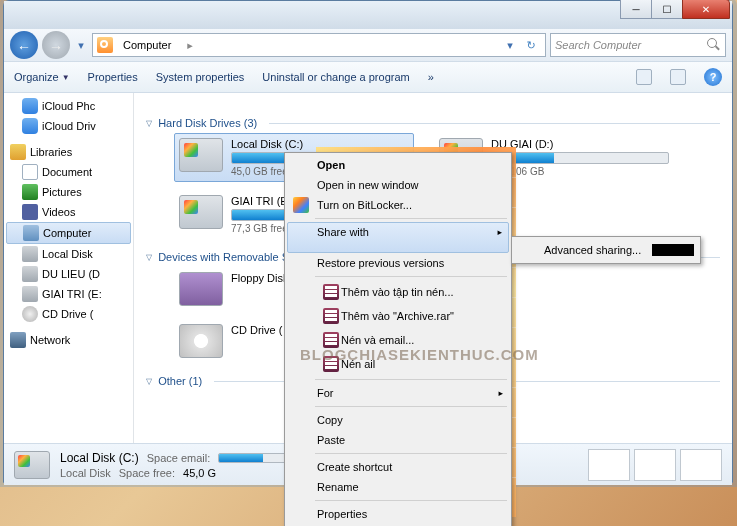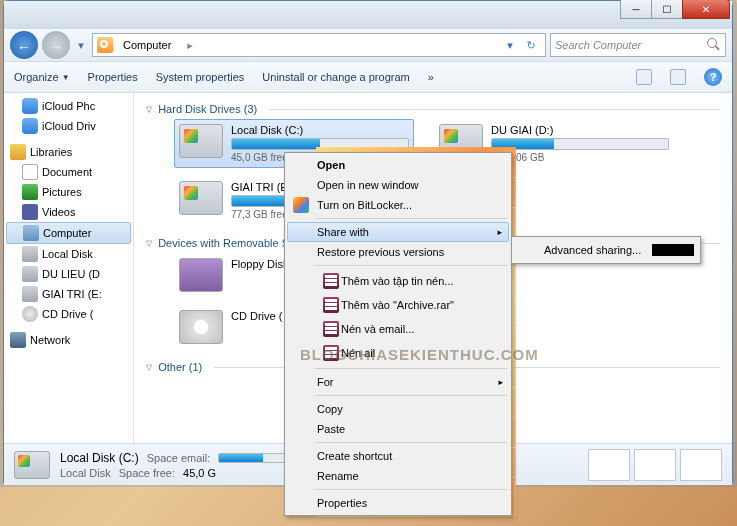--- a/index.html
+++ b/index.html
@@ -39,21 +39,21 @@
 .ic-cloud { background: linear-gradient(#70b0f0,#3080e0); border-radius:4px; }
 .ic-lib { background: linear-gradient(#f0d060,#e0a030); }
 .ic-doc { background:#fff; border:1px solid #a0b0c0; }
 .ic-music { background:#3070c0; border-radius:50%; }
 .ic-pic { background: linear-gradient(#60c060,#208020); }
 .ic-vid { background:#5060a0; }
 .ic-comp { background:linear-gradient(#a0c0e0,#6090c0); }
 .ic-disk { background:linear-gradient(#d0d4d8,#a0a8b0); }
 .ic-cd { background:radial-gradient(#f0f0f0,#b0b0b0); border-radius:50%;}
 .ic-net { background:linear-gradient(#80a0c0,#406080);}
-.content { flex: 1; padding: 6px 12px; position:relative; overflow:hidden;}
+.content { flex: 1; padding: 20px 12px; position:relative; overflow:hidden;}
 .grp-header { color: #1e4f8a; font-size: 13px; display:flex; align-items:center; gap:6px; margin-bottom:4px; margin-top:4px;}
 .grp-header::before { content:"▽"; font-size:8px; color:#5a7ca0;}
 .grp-header .line { flex:1; height:1px; background:#d0dce8; margin-left:6px;}
 .drives { display:flex; flex-wrap:wrap; gap:8px 20px; padding-left:28px; margin-bottom:12px;}
 .drive { width: 240px; display:flex; gap:8px; padding:4px; border:1px solid transparent; border-radius:2px;}
 .drive.selected { background: linear-gradient(#e0ecfa,#c8dcf4); border:1px solid #7aa7d8;}
 .drive-icon { width:44px; height:34px; background:linear-gradient(#e0e4e8,#c0c8d0); border:1px solid #a0a8b0; border-radius:3px; position:relative; flex-shrink:0;}
 .drive-icon.hdd::after{content:"";position:absolute;left:4px;top:4px;width:14px;height:14px;background:linear-gradient(135deg,#ff4040,#ffb040,#40c040,#4080ff);border-radius:2px;}
 .drive-icon.floppy { background:linear-gradient(#b090d0,#8060a0);}
 .drive-icon.cd { background:radial-gradient(circle,#fff 25%,#e0e0e0 28%,#c0c0c0); border-radius:3px;}
@@ -68,21 +68,21 @@
 .status-text { display:flex; flex-direction:column; gap:2px;}
 .status-row { display:flex; gap:8px; align-items:center;}
 .status-label { color:#666;}
 .status-minibar { width:90px; height:10px; background:#e8ecf0; border:1px solid #b0b8c0; border-radius:2px; overflow:hidden;}
 .status-minifill { height:100%; background:linear-gradient(#50c0f0,#1080d0);}
 .thumbs { margin-left:auto; display:flex; gap:4px;}
 .thumb { width:42px; height:32px; background:#fff; border:1px solid #c0c8d0;}
 
 .ctx-menu { position:absolute; left:284px; top:152px; width:228px; background:#f0f0f0; border:1px solid #9a9a9a; box-shadow:2px 2px 4px rgba(0,0,0,.3); z-index:10; padding:2px;}
 .ctx-item { display:flex; align-items:center; gap:8px; padding:4px 18px 4px 30px; position:relative; white-space:nowrap;}
-.ctx-item.hover { background:linear-gradient(#e0ecfa,#c8dcf4); border:1px solid #a0c0e0; border-radius:2px; padding:3px 17px 3px 29px;}
+.ctx-item.hover { background:linear-gradient(#e0ecfa,#c8dcf4); border:1px solid #a0c0e0; border-radius:2px; padding:3px 17px 14px 29px;}
 .ctx-item .arrow { position:absolute; right:6px; font-size:9px;}
 .ctx-sep { height:1px; background:#d0d0d0; margin:3px 2px 3px 28px;}
 .ctx-icon { position:absolute; left:6px; width:16px; height:16px; border-radius:2px;}
 .ic-shield { background:linear-gradient(135deg,#ffd040,#ff8020,#4080ff,#40c040);}
 .ic-rar { background:linear-gradient(#a04060,#602040); position:relative;}
 .ic-rar::after{content:"";position:absolute;left:2px;top:2px;width:12px;height:3px;background:#fff;box-shadow:0 4px 0 #fff,0 8px 0 #fff;}
 
 .sub-menu { position:absolute; left:511px; top:236px; width:190px; background:#f0f0f0; border:1px solid #9a9a9a; box-shadow:2px 2px 4px rgba(0,0,0,.3); z-index:11; padding:2px;}
 .sub-item { display:flex; align-items:center; padding:5px 8px 5px 30px; gap:8px;}
 .sub-redact { position:absolute; right:6px; width:42px; height:12px; background:#000;}

